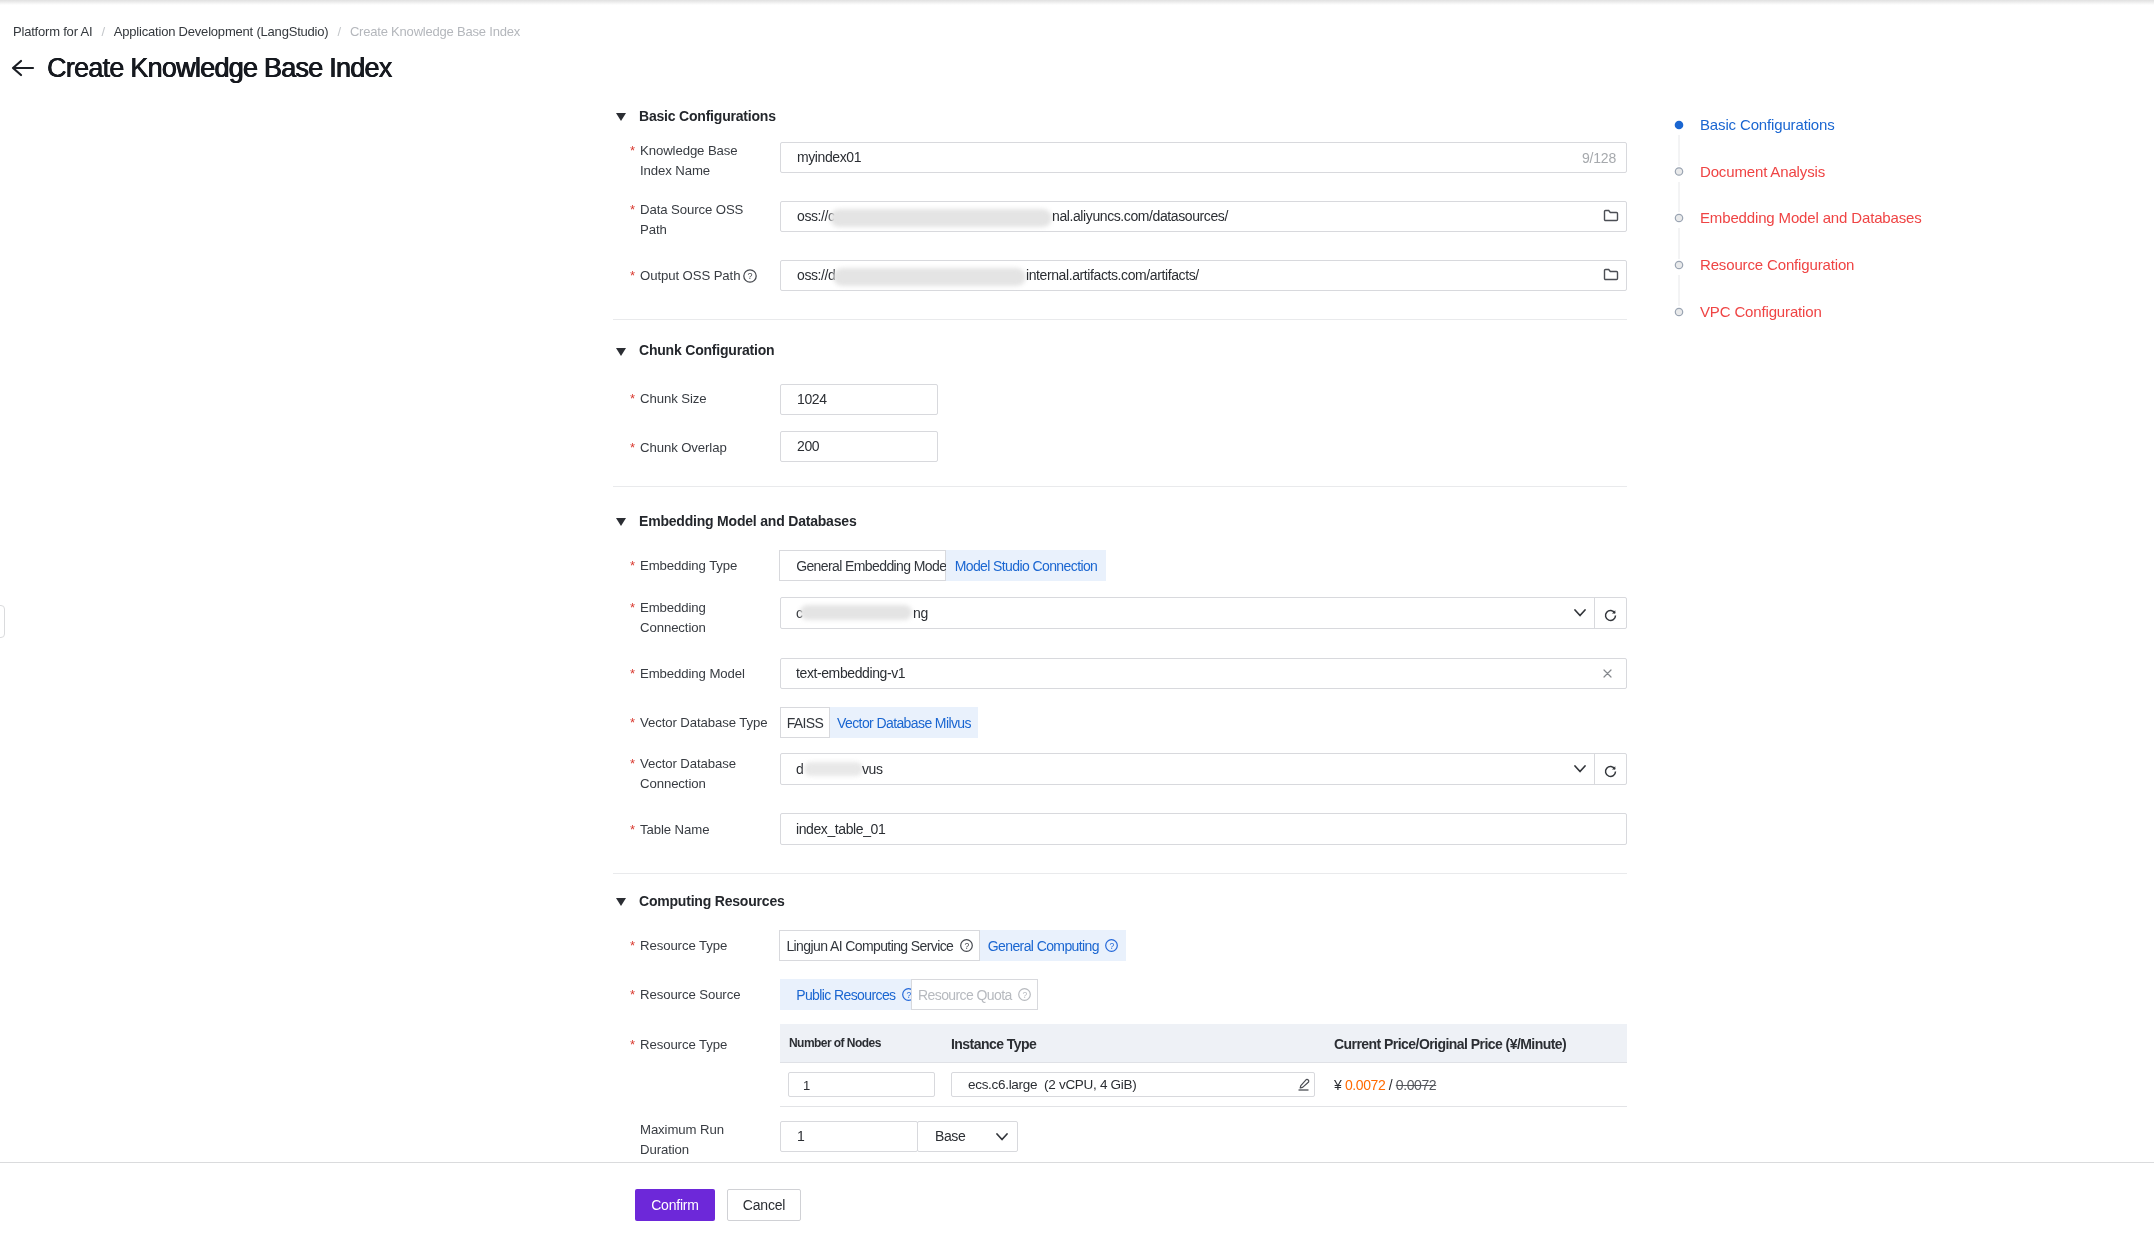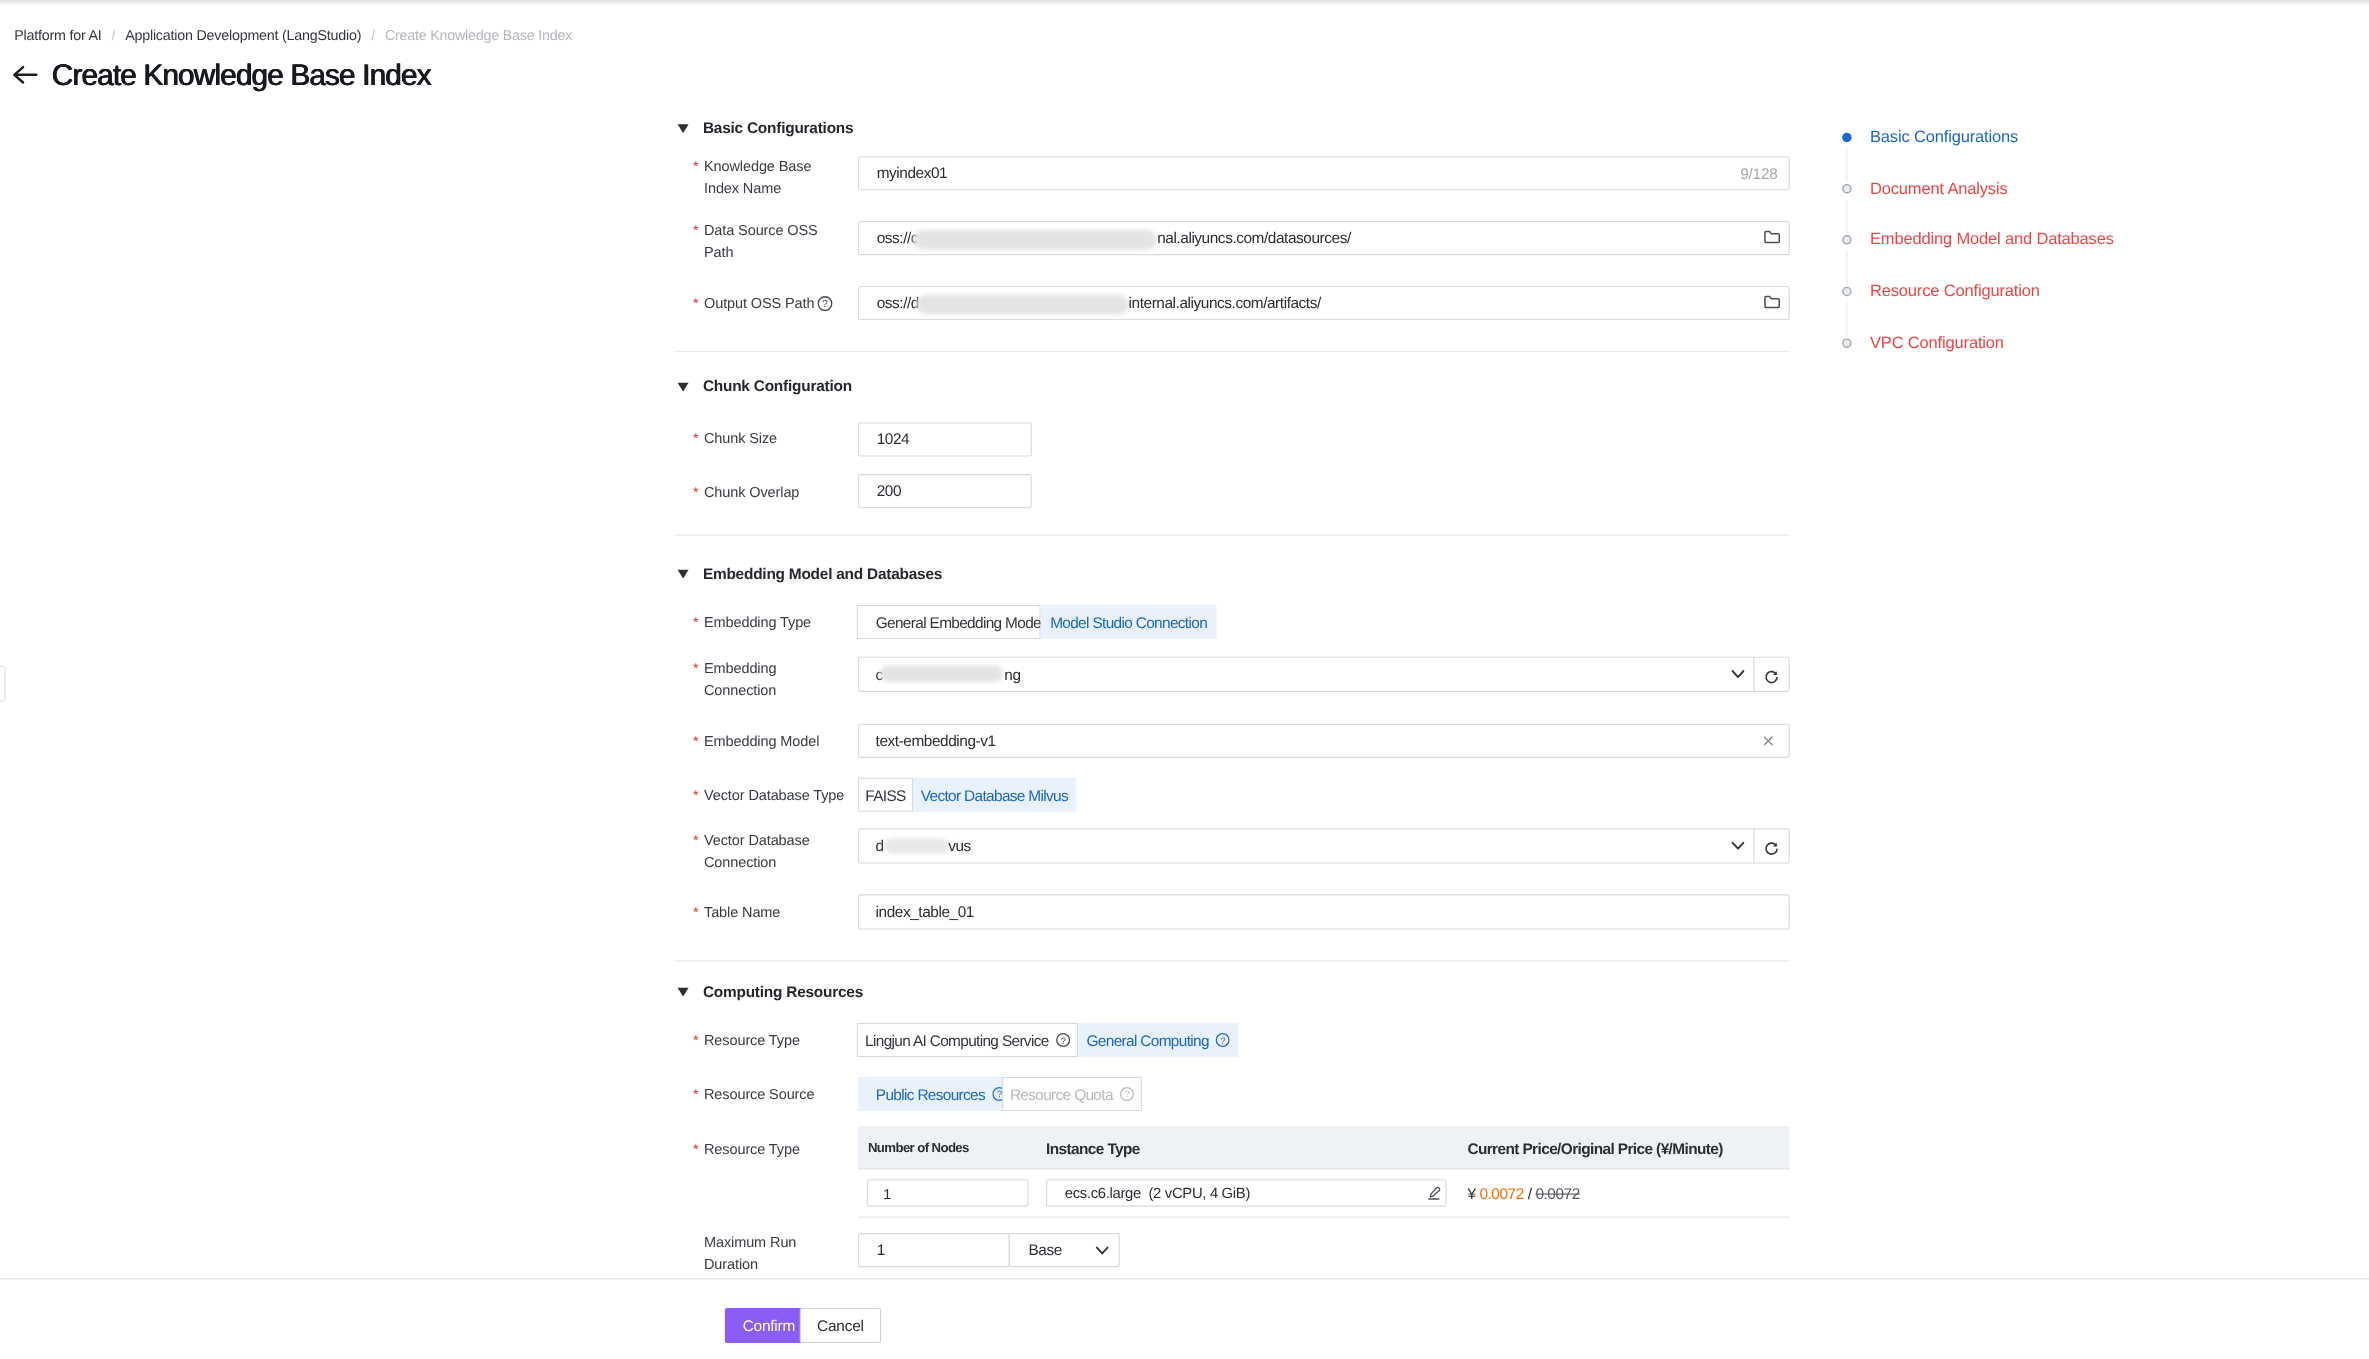--- a/index.html
+++ b/index.html
@@ -56,21 +56,21 @@
   </svg>
 
   <div class="abs lbl" style="left:640px; top:266px;"><span class="star">*</span>Output OSS Path</div>
   <svg class="abs" style="left:743px; top:269px;" width="14" height="14" viewBox="0 0 14 14">
     <circle cx="7" cy="7" r="6.2" fill="none" stroke="#45484e" stroke-width="1.25"></circle>
     <text x="7" y="10.4" font-size="9" text-anchor="middle" fill="#45484e" font-family="Liberation Sans">?</text>
   </svg>
   <div class="abs inp" style="left:780px; top:260px; width:847px; height:31px;"></div>
   <div class="abs itext" style="left:797px; top:267px;">oss://d</div>
   <div class="blur" style="left:833px; top:268px; width:193px; height:18px;"></div>
-  <div class="abs itext" style="left:1026px; top:267px;">internal.aliyuncs.com/artifacts/</div>
+  <div class="abs itext" style="left:1026px; top:267px;">internal.artifacts.com/artifacts/</div>
   <svg class="abs" style="left:1603px; top:267px;" width="16" height="15" viewBox="0 0 16 15">
     <path d="M1.5 3.5 a1 1 0 0 1 1-1 h3.2 l1.6 2 h6.2 a1 1 0 0 1 1 1 v6 a1 1 0 0 1 -1 1 h-11 a1 1 0 0 1 -1-1 z" fill="none" stroke="#4b4e54" stroke-width="1.4"></path>
   </svg>
 
   <div class="abs divider" style="top:319px;"></div>
 
   <div class="abs tri" style="left:616px; top:347.5px;"></div>
   <div class="abs hdr" style="left:639px; top:340px;">Chunk Configuration</div>
 
   <div class="abs lbl" style="left:640px; top:389px;"><span class="star">*</span>Chunk Size</div>
@@ -187,21 +187,21 @@
   <div class="abs inp" style="left:780px; top:1121px; width:138px; height:31px;"></div>
   <div class="abs itext" style="left:797px; top:1128px;">1</div>
   <div class="abs inp" style="left:917px; top:1121px; width:101px; height:31px;"></div>
   <div class="abs itext" style="left:935px; top:1128px;">Base</div>
   <svg class="abs" style="left:996px; top:1133px;" width="12" height="8" viewBox="0 0 12 8">
       <path d="M1 1 L6 6.5 L11 1" stroke="#33363b" stroke-width="1.7" fill="none" stroke-linecap="round" stroke-linejoin="round"></path>
     </svg>
 
   <div class="abs" style="left:0; top:1162px; width:2154px; height:1px; background:#dadbdd;"></div>
 
-  <div class="abs btn" style="left:635px; top:1189px; width:80px; height:32px; background:#8b5cf6; color:#fff;margin-left:24px;">Confirm</div>
+  <div class="abs btn" style="left:635px; top:1189px; width:80px; height:32px; background:#6d28d9; color:#fff;">Confirm</div>
   <div class="abs btn" style="left:727px; top:1189px; width:74px; height:32px; background:#fff; border:1px solid #d0d1d5; color:#2b2e33;">Cancel</div>
 
   <svg class="abs" style="left:1666px; top:108px;" width="260" height="220" viewBox="0 0 260 220">
     <circle cx="13" cy="17" r="4.3" fill="#1a66d1"></circle>
     <line x1="13" y1="27" x2="13" y2="58" stroke="#e7e8ea" stroke-width="1"></line>
     <circle cx="13" cy="63.5" r="3.7" fill="#e9eaeb" stroke="#9aa4b2" stroke-width="1.2"></circle>
     <line x1="13" y1="74" x2="13" y2="104" stroke="#e7e8ea" stroke-width="1"></line>
     <circle cx="13" cy="110" r="3.7" fill="#e9eaeb" stroke="#9aa4b2" stroke-width="1.2"></circle>
     <line x1="13" y1="120" x2="13" y2="151" stroke="#e7e8ea" stroke-width="1"></line>
     <circle cx="13" cy="157" r="3.7" fill="#e9eaeb" stroke="#9aa4b2" stroke-width="1.2"></circle>

